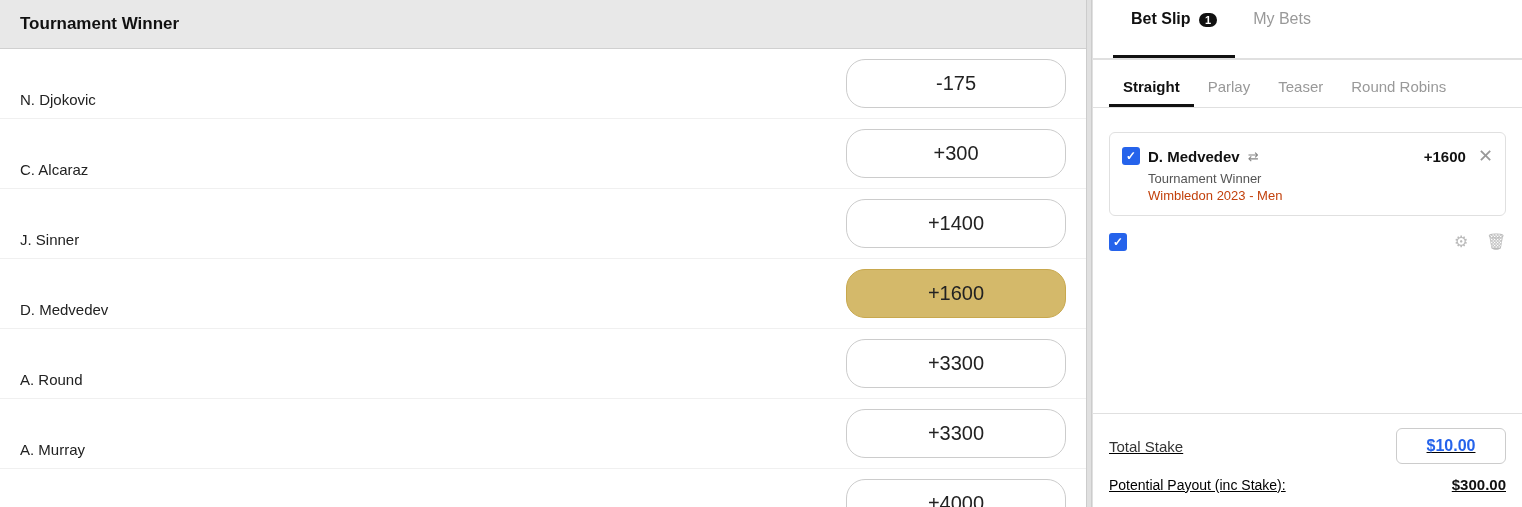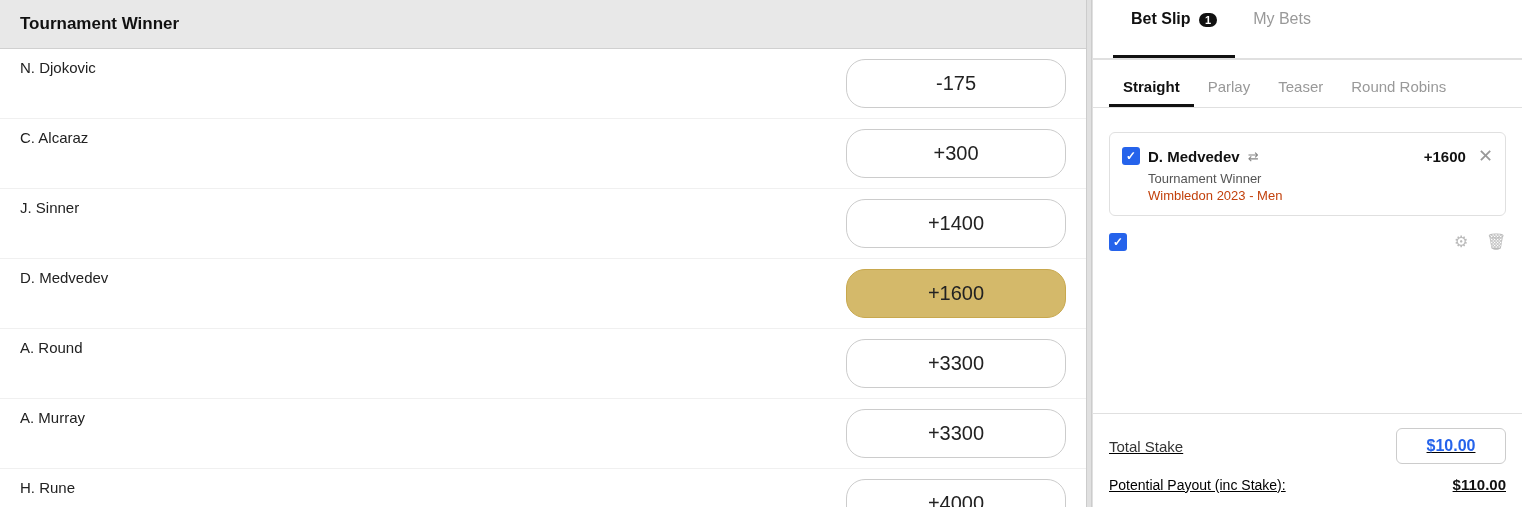--- a/index.html
+++ b/index.html
@@ -24,21 +24,21 @@
       background: #e8e8e8;
       padding: 14px 20px;
       font-size: 17px;
       font-weight: 700;
       color: #111;
       border-bottom: 1px solid #d0d0d0;
     }
 
     .player-row {
       display: flex;
-      align-items: flex-start;
+      align-items: flex-end;
       padding: 10px 20px;
       border-bottom: 1px solid #f0f0f0;
     }
 
     .player-name {
       flex: 1;
       font-size: 15px;
       color: #222;
       font-weight: 400;
     }
@@ -419,17 +419,17 @@
 
   </div>
 
   <div class="bottom-section">
     <div class="total-stake-row">
       <span class="total-stake-label">Total Stake</span>
       <input class="total-stake-input" type="text" value="$10.00" style="">
     </div>
     <div class="payout-row">
       <span class="payout-label">Potential Payout (inc Stake):</span>
-      <span class="payout-value">$110.00</span>
+      <span class="payout-value">$300.00</span>
     </div>
   </div>
 
 </div>
 
 </body></html>

